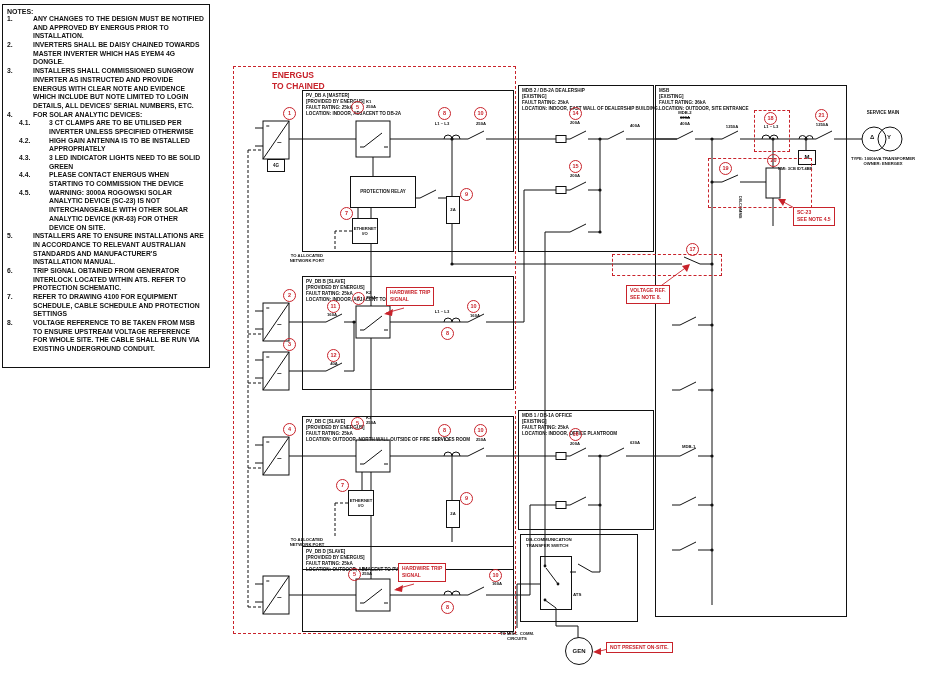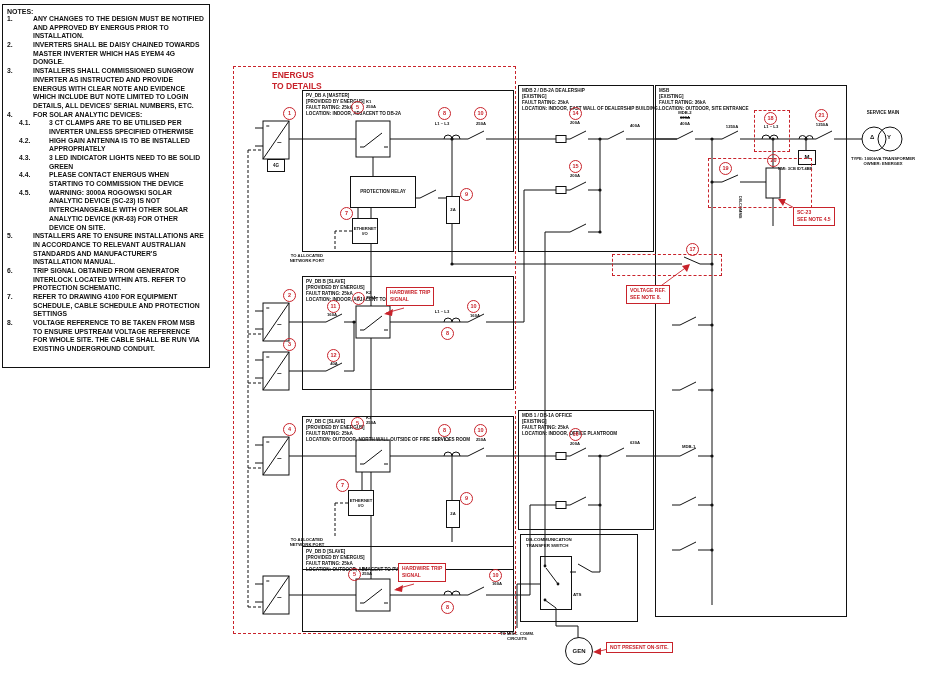--- a/index.html
+++ b/index.html
@@ -207,21 +207,21 @@
         <div class="note-row">
           <span class="note-num">8.</span>
           <span class="note-text">VOLTAGE REFERENCE TO BE TAKEN FROM MSB TO ENSURE UPSTREAM VOLTAGE REFERENCE FOR WHOLE SITE. THE CABLE SHALL BE RUN VIA EXISTING UNDERGROUND CONDUIT.</span>
         </div>
       </div>
   </div>
 
   <div class="dashred main" style="left:233px;top:66px;width:281px;height:566px;"></div>
   <div class="energus-lbl" style="left:244px;top:70px;margin-left:28px;">
     <span>ENERGUS</span>
-    <span>TO DETAILS</span>
+    <span>TO CHAINED</span>
   </div>
 
   <div class="box" style="left:302px;top:90px;width:210px;height:160px;"></div>
   <div class="box" style="left:302px;top:276px;width:210px;height:112px;"></div>
   <div class="box" style="left:302px;top:416px;width:210px;height:152px;"></div>
   <div class="box" style="left:302px;top:546px;width:210px;height:84px;"></div>
   <div class="box" style="left:518px;top:85px;width:134px;height:165px;"></div>
   <div class="box" style="left:518px;top:410px;width:134px;height:118px;"></div>
   <div class="box" style="left:655px;top:85px;width:190px;height:530px;"></div>
   <div class="box" style="left:520px;top:534px;width:116px;height:86px;"></div>

